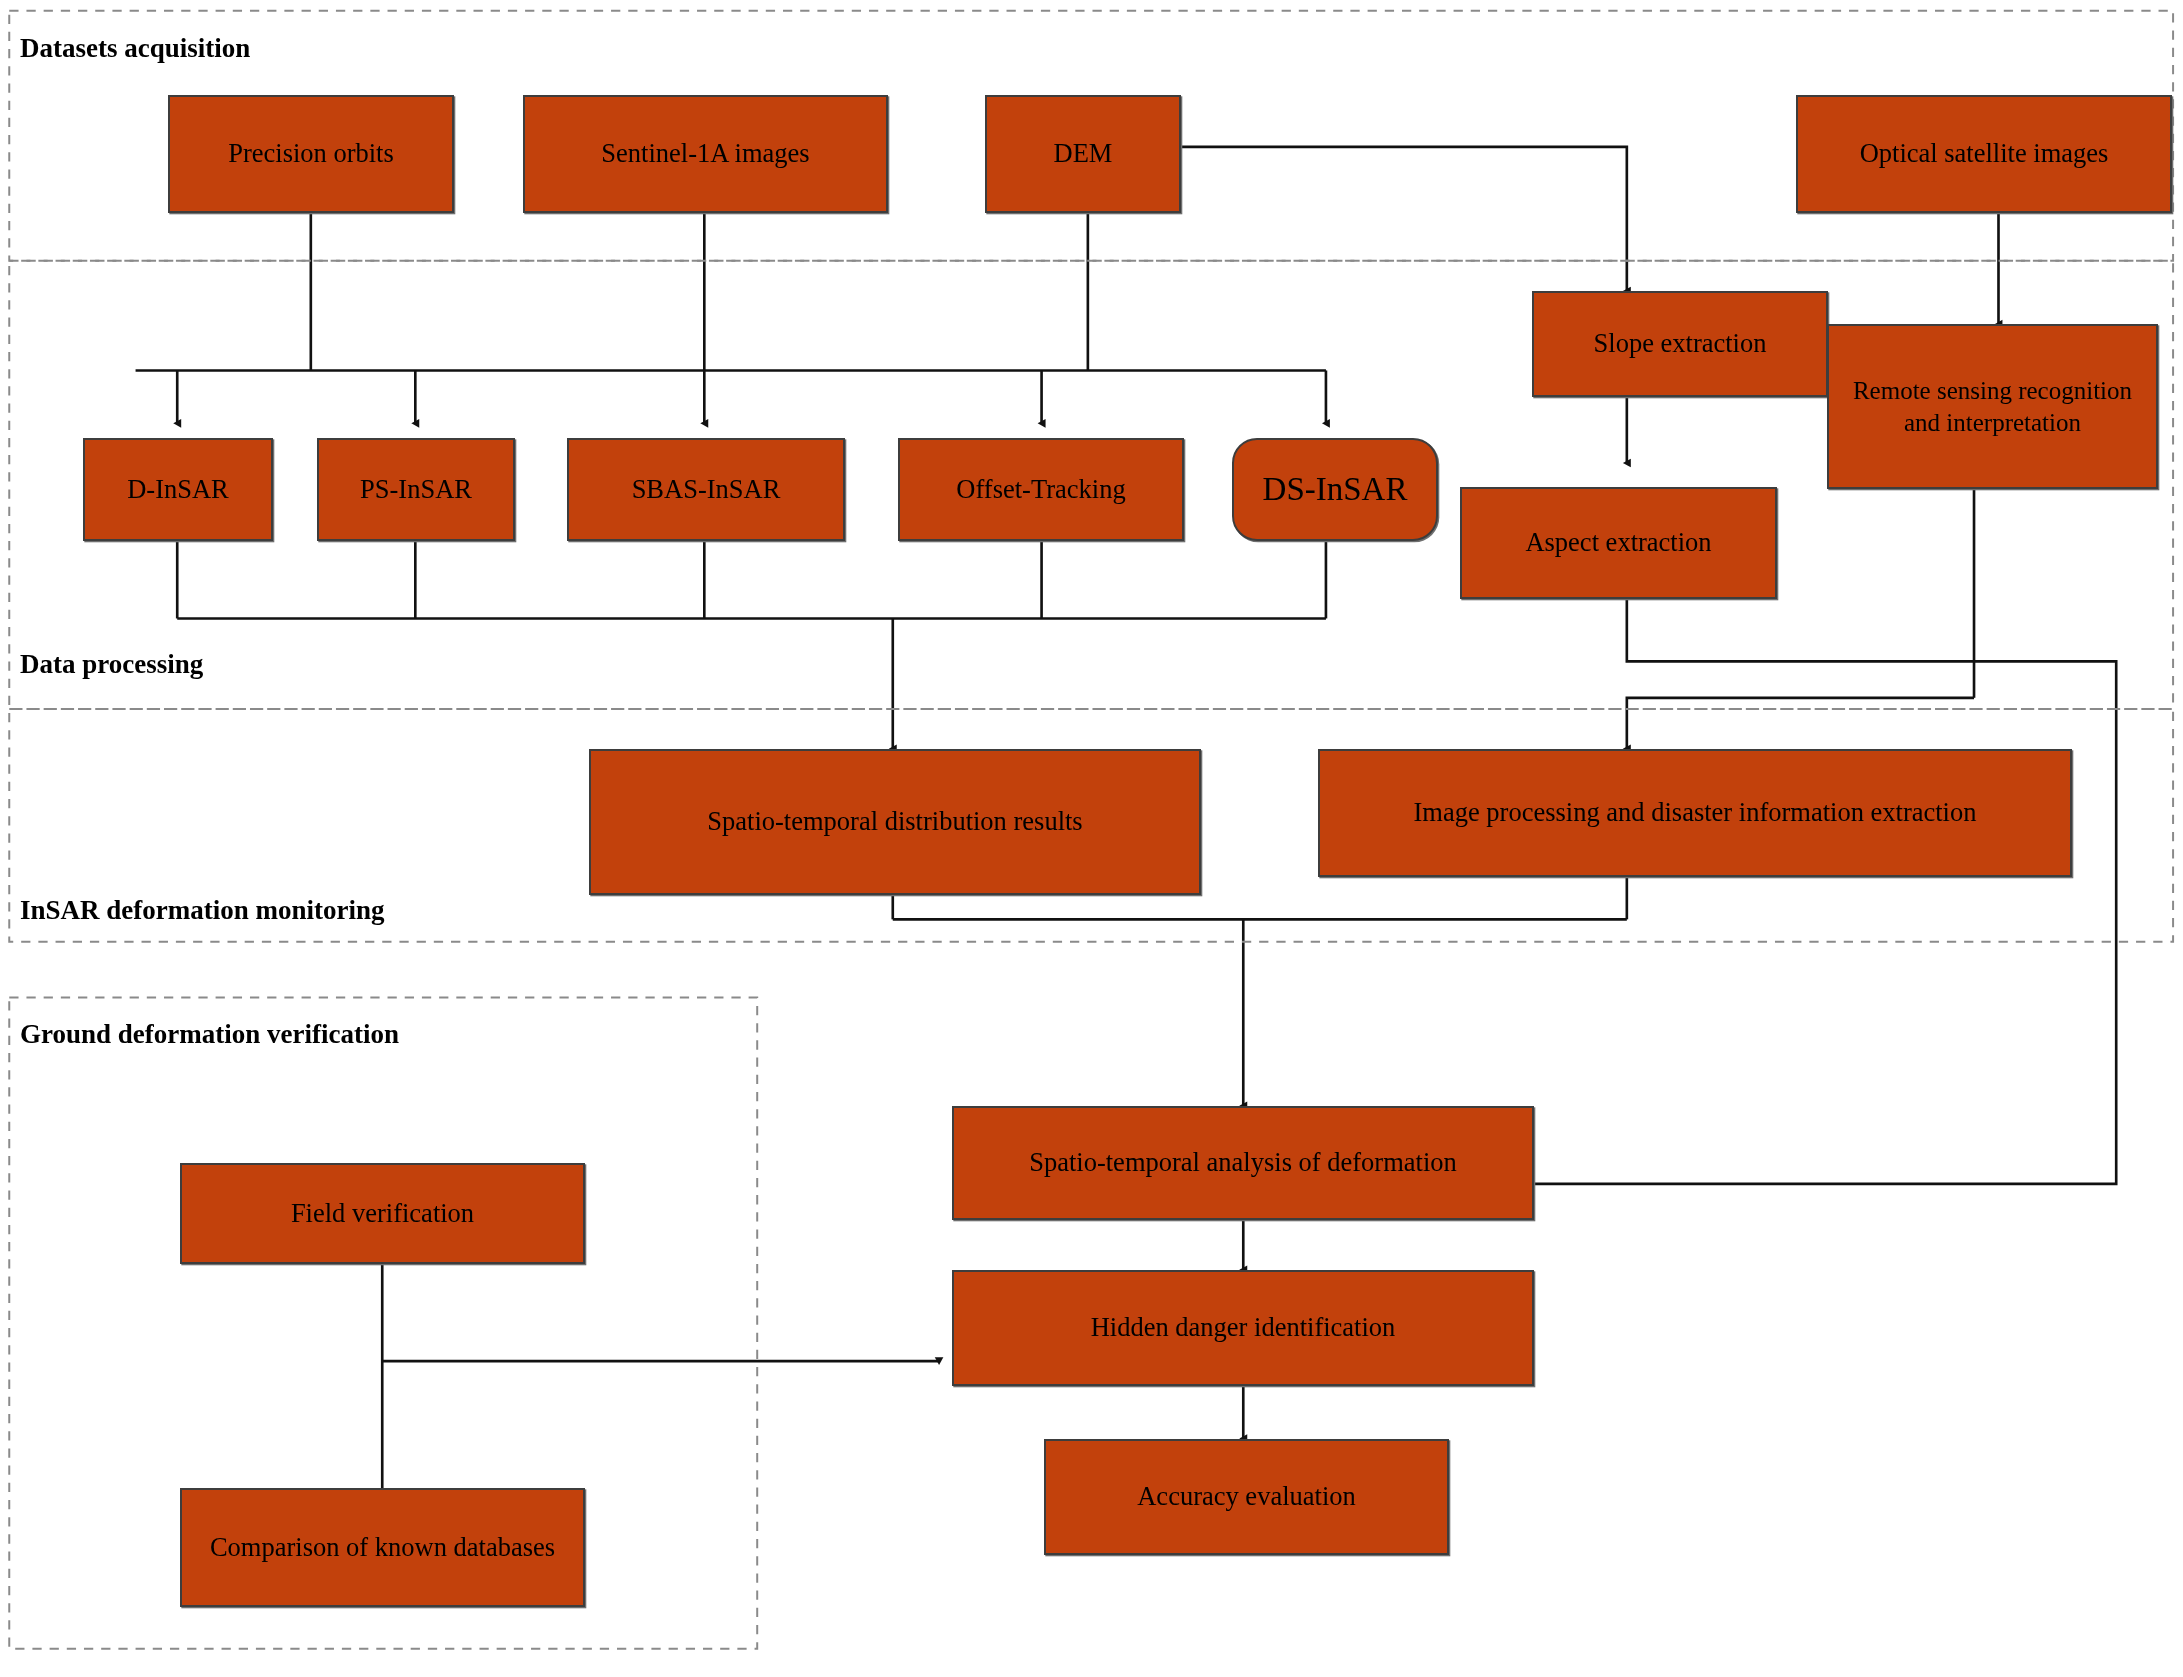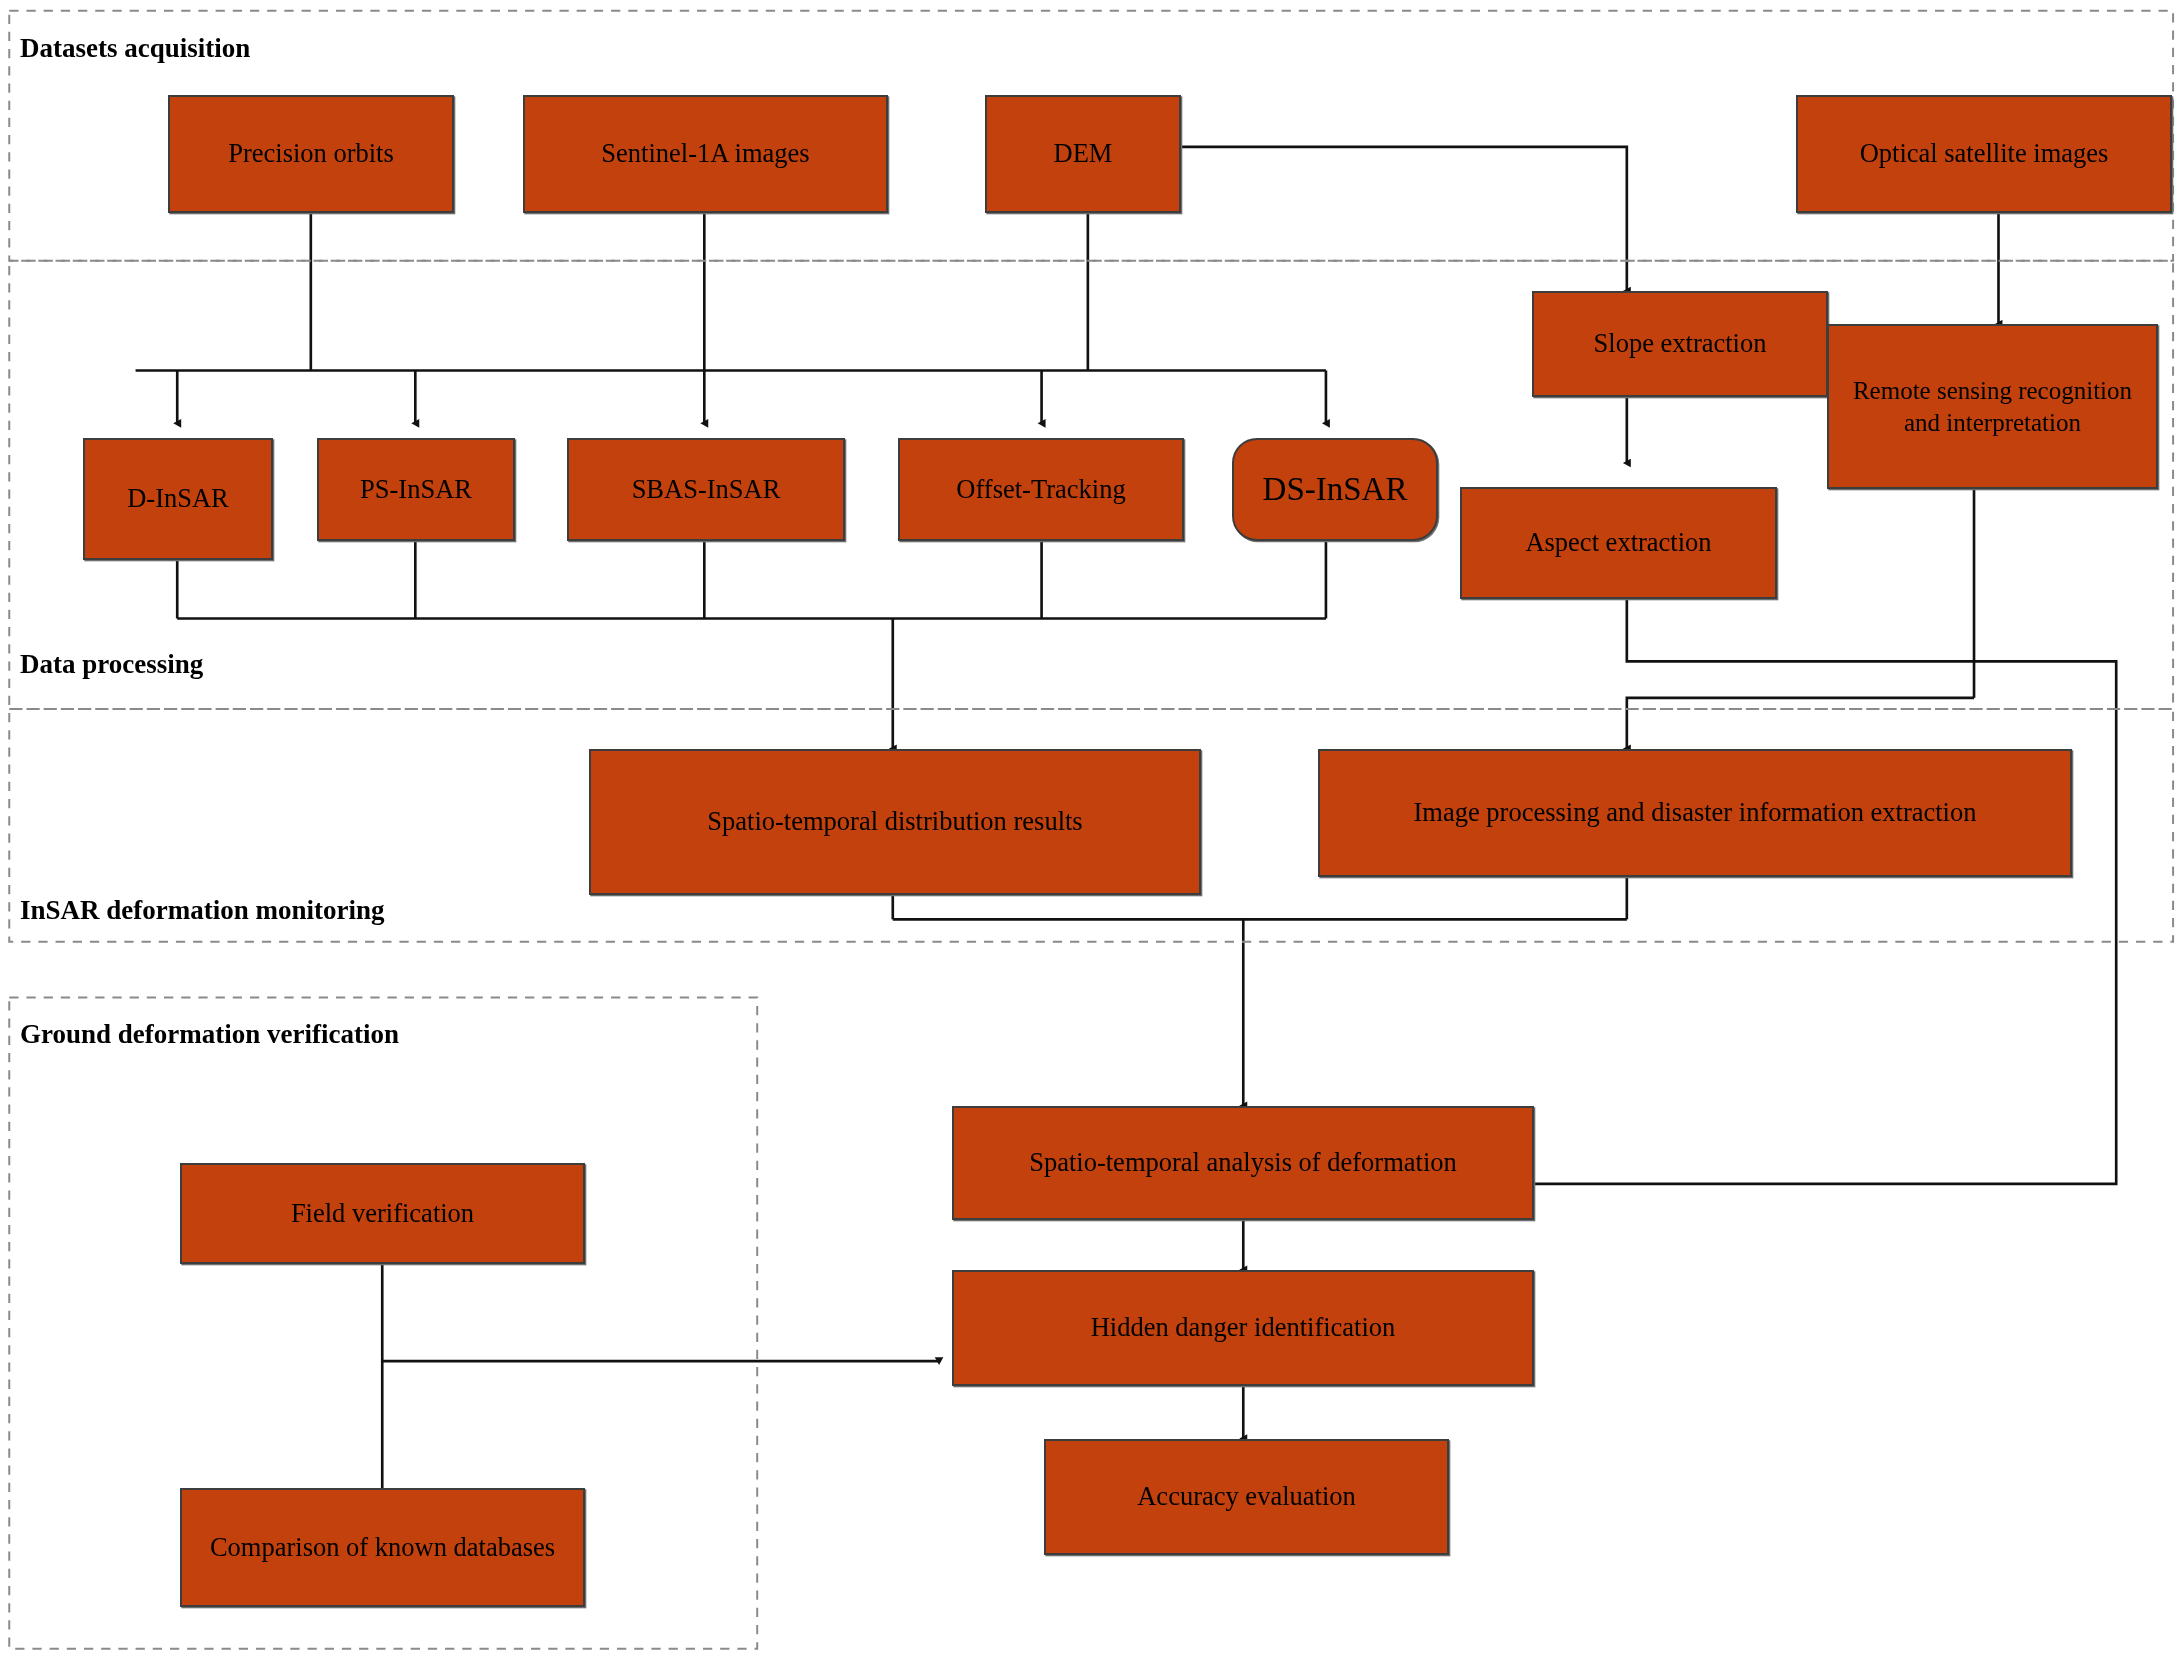--- a/index.html
+++ b/index.html
@@ -119,21 +119,21 @@
   </div>
 
   <div class="nodebox" style="left:985px;top:95px;width:196px;height:118px;font-size:26.5px;">
     <span>DEM</span>
   </div>
 
   <div class="nodebox" style="left:1796px;top:95px;width:376px;height:118px;font-size:26.5px;">
     <span>Optical satellite images</span>
   </div>
 
-  <div class="nodebox" style="left:83px;top:438px;width:190px;height:122px;font-size:26.5px;">
+  <div class="nodebox" style="left:83px;top:438px;width:190px;height:103px;font-size:26.5px;">
     <span>D-InSAR</span>
   </div>
 
   <div class="nodebox" style="left:317px;top:438px;width:198px;height:103px;font-size:26.5px;">
     <span>PS-InSAR</span>
   </div>
 
   <div class="nodebox" style="left:567px;top:438px;width:278px;height:103px;font-size:26.5px;">
     <span>SBAS-InSAR</span>
   </div>

